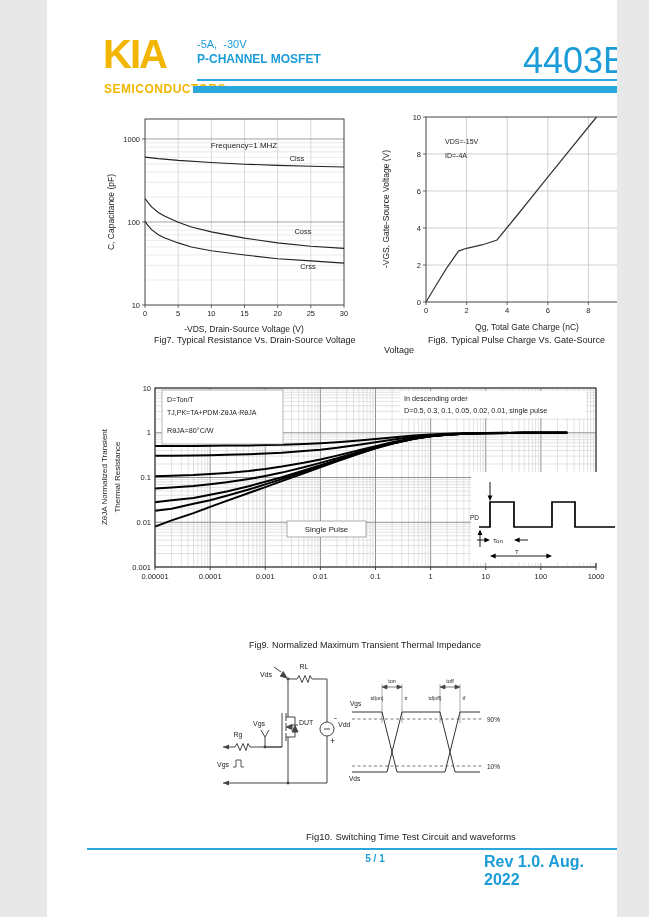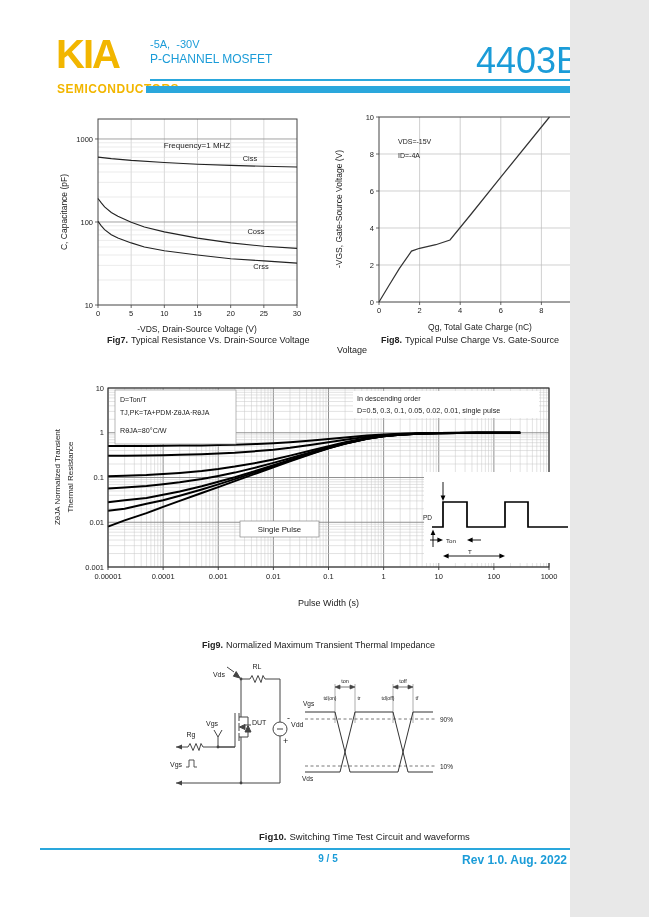--- a/index.html
+++ b/index.html
@@ -1,35 +1,35 @@
 <!DOCTYPE html>
 <html><head>
 <meta charset="utf-8">
 <style>
   html,body{margin:0;padding:0;background:#e8e8e8;}
   .page{position:relative;width:570px;height:917px;background:#ffffff;
-        font-family:"Liberation Sans",sans-serif;overflow:hidden;}
+        font-family:"Liberation Sans",sans-serif;overflow:hidden;margin-left:47px;}
   .abs{position:absolute;}
   
   .logo{left:56px;top:34px;font-size:40px;font-weight:800;letter-spacing:-2px;color:#f2b600;line-height:1;}
   .logo-sub{left:57px;top:82px;font-size:12px;font-weight:bold;letter-spacing:0.5px;color:#f2b600;}
   .rating{left:150px;top:38px;font-size:11px;font-weight:normal;color:#1b9cd8;white-space:pre;}
-  .ptype{left:150px;top:52px;font-size:12px;font-weight:normal;color:#1b9cd8;}
+  .ptype{left:150px;top:52px;font-size:12px;font-weight:bold;color:#1b9cd8;}
   .pn{left:420px;top:40px;width:160px;text-align:right;font-size:36px;color:#1b9cd8;}
   .rule-thin{left:150px;top:79px;width:457px;height:2px;background:#2aa7dc;}
   .rule-thick{left:146px;top:86px;width:463px;height:7px;background:#2aa7dc;}
   
   .cap{font-size:9px;color:#222;}
-  .cap b{font-weight:bold;padding-left:44px;}
+  .cap b{font-weight:normal;padding-left:44px;}
   .cap span{margin-left:3px;}
   .axis-under{font-size:9px;color:#222;text-align:center;}
   
   .foot-line{left:40px;top:848px;width:569px;height:2px;background:#2aa7dc;}
   .foot-page{left:288px;top:853px;width:80px;text-align:center;font-size:10px;font-weight:bold;color:#1b9cd8;}
-  .foot-rev{left:437px;top:853px;width:130px;text-align:right;font-size:12px;font-weight:bold;color:#1b9cd8;}
+  .foot-rev{left:437px;top:853px;width:130px;font-size:16px;font-weight:bold;color:#1b9cd8;}
 </style>
 </head>
 <body>
 
 <div class="page">
 
   <div class="abs logo">KIA</div>
   <div class="abs logo-sub">SEMICONDUCTORS</div>
   <div class="abs rating">-5A,  -30V</div>
   <div class="abs ptype">P-CHANNEL MOSFET</div>
@@ -302,21 +302,20 @@
         <text x="20" y="107" font-size="8" text-anchor="middle" fill="#222" transform="rotate(-90 20 107)">ZθJA Normalized Transient</text>
         <text x="33" y="107" font-size="8" text-anchor="middle" fill="#222" transform="rotate(-90 33 107)">Thermal Resistance</text>
       </svg></div>
 
   <div class="abs cap" style="left:63px;top:335px;">
     <b>Fig7.</b><span>Typical Resistance Vs. Drain-Source Voltage</span>
   </div>
   <div class="abs cap" style="left:337px;top:335px;">
     <b>Fig8.</b><span>Typical Pulse Charge Vs. Gate-Source Voltage</span>
   </div>
-  <div class="abs axis-under" style="left:108px;top:598px;width:441px;">Pulse Width (s)</div>
   <div class="abs cap" style="left:158px;top:640px;">
     <b>Fig9.</b><span>Normalized Maximum Transient Thermal Impedance</span>
   </div>
   <div class="abs cap" style="left:215px;top:831px;font-size:9.5px;">
     <b>Fig10.</b><span>Switching Time Test Circuit and waveforms</span>
   </div>
 
   <svg class="abs" style="left:160px;top:653px;" width="310" height="160" viewBox="0 0 310 160" font-family="Liberation Sans, sans-serif">
     <g stroke="#444" stroke-width="1" fill="none">
 
@@ -385,16 +384,16 @@
       <text x="228" y="47" font-size="5" text-anchor="middle">td(off)</text>
       <text x="257" y="47" font-size="5" text-anchor="middle">tf</text>
       <text x="143" y="53" font-size="6.5">Vgs</text>
       <text x="142" y="128" font-size="6.5">Vds</text>
       <text x="280" y="68.5" font-size="6.5">90%</text>
       <text x="280" y="115.5" font-size="6.5">10%</text>
     </g>
   </svg>
 
   <div class="abs foot-line"></div>
-  <div class="abs foot-page">9 / 5</div>
+  <div class="abs foot-page">5 / 1</div>
   <div class="abs foot-rev">Rev 1.0. Aug. 2022</div>
 
 </div>
 
 </body></html>

